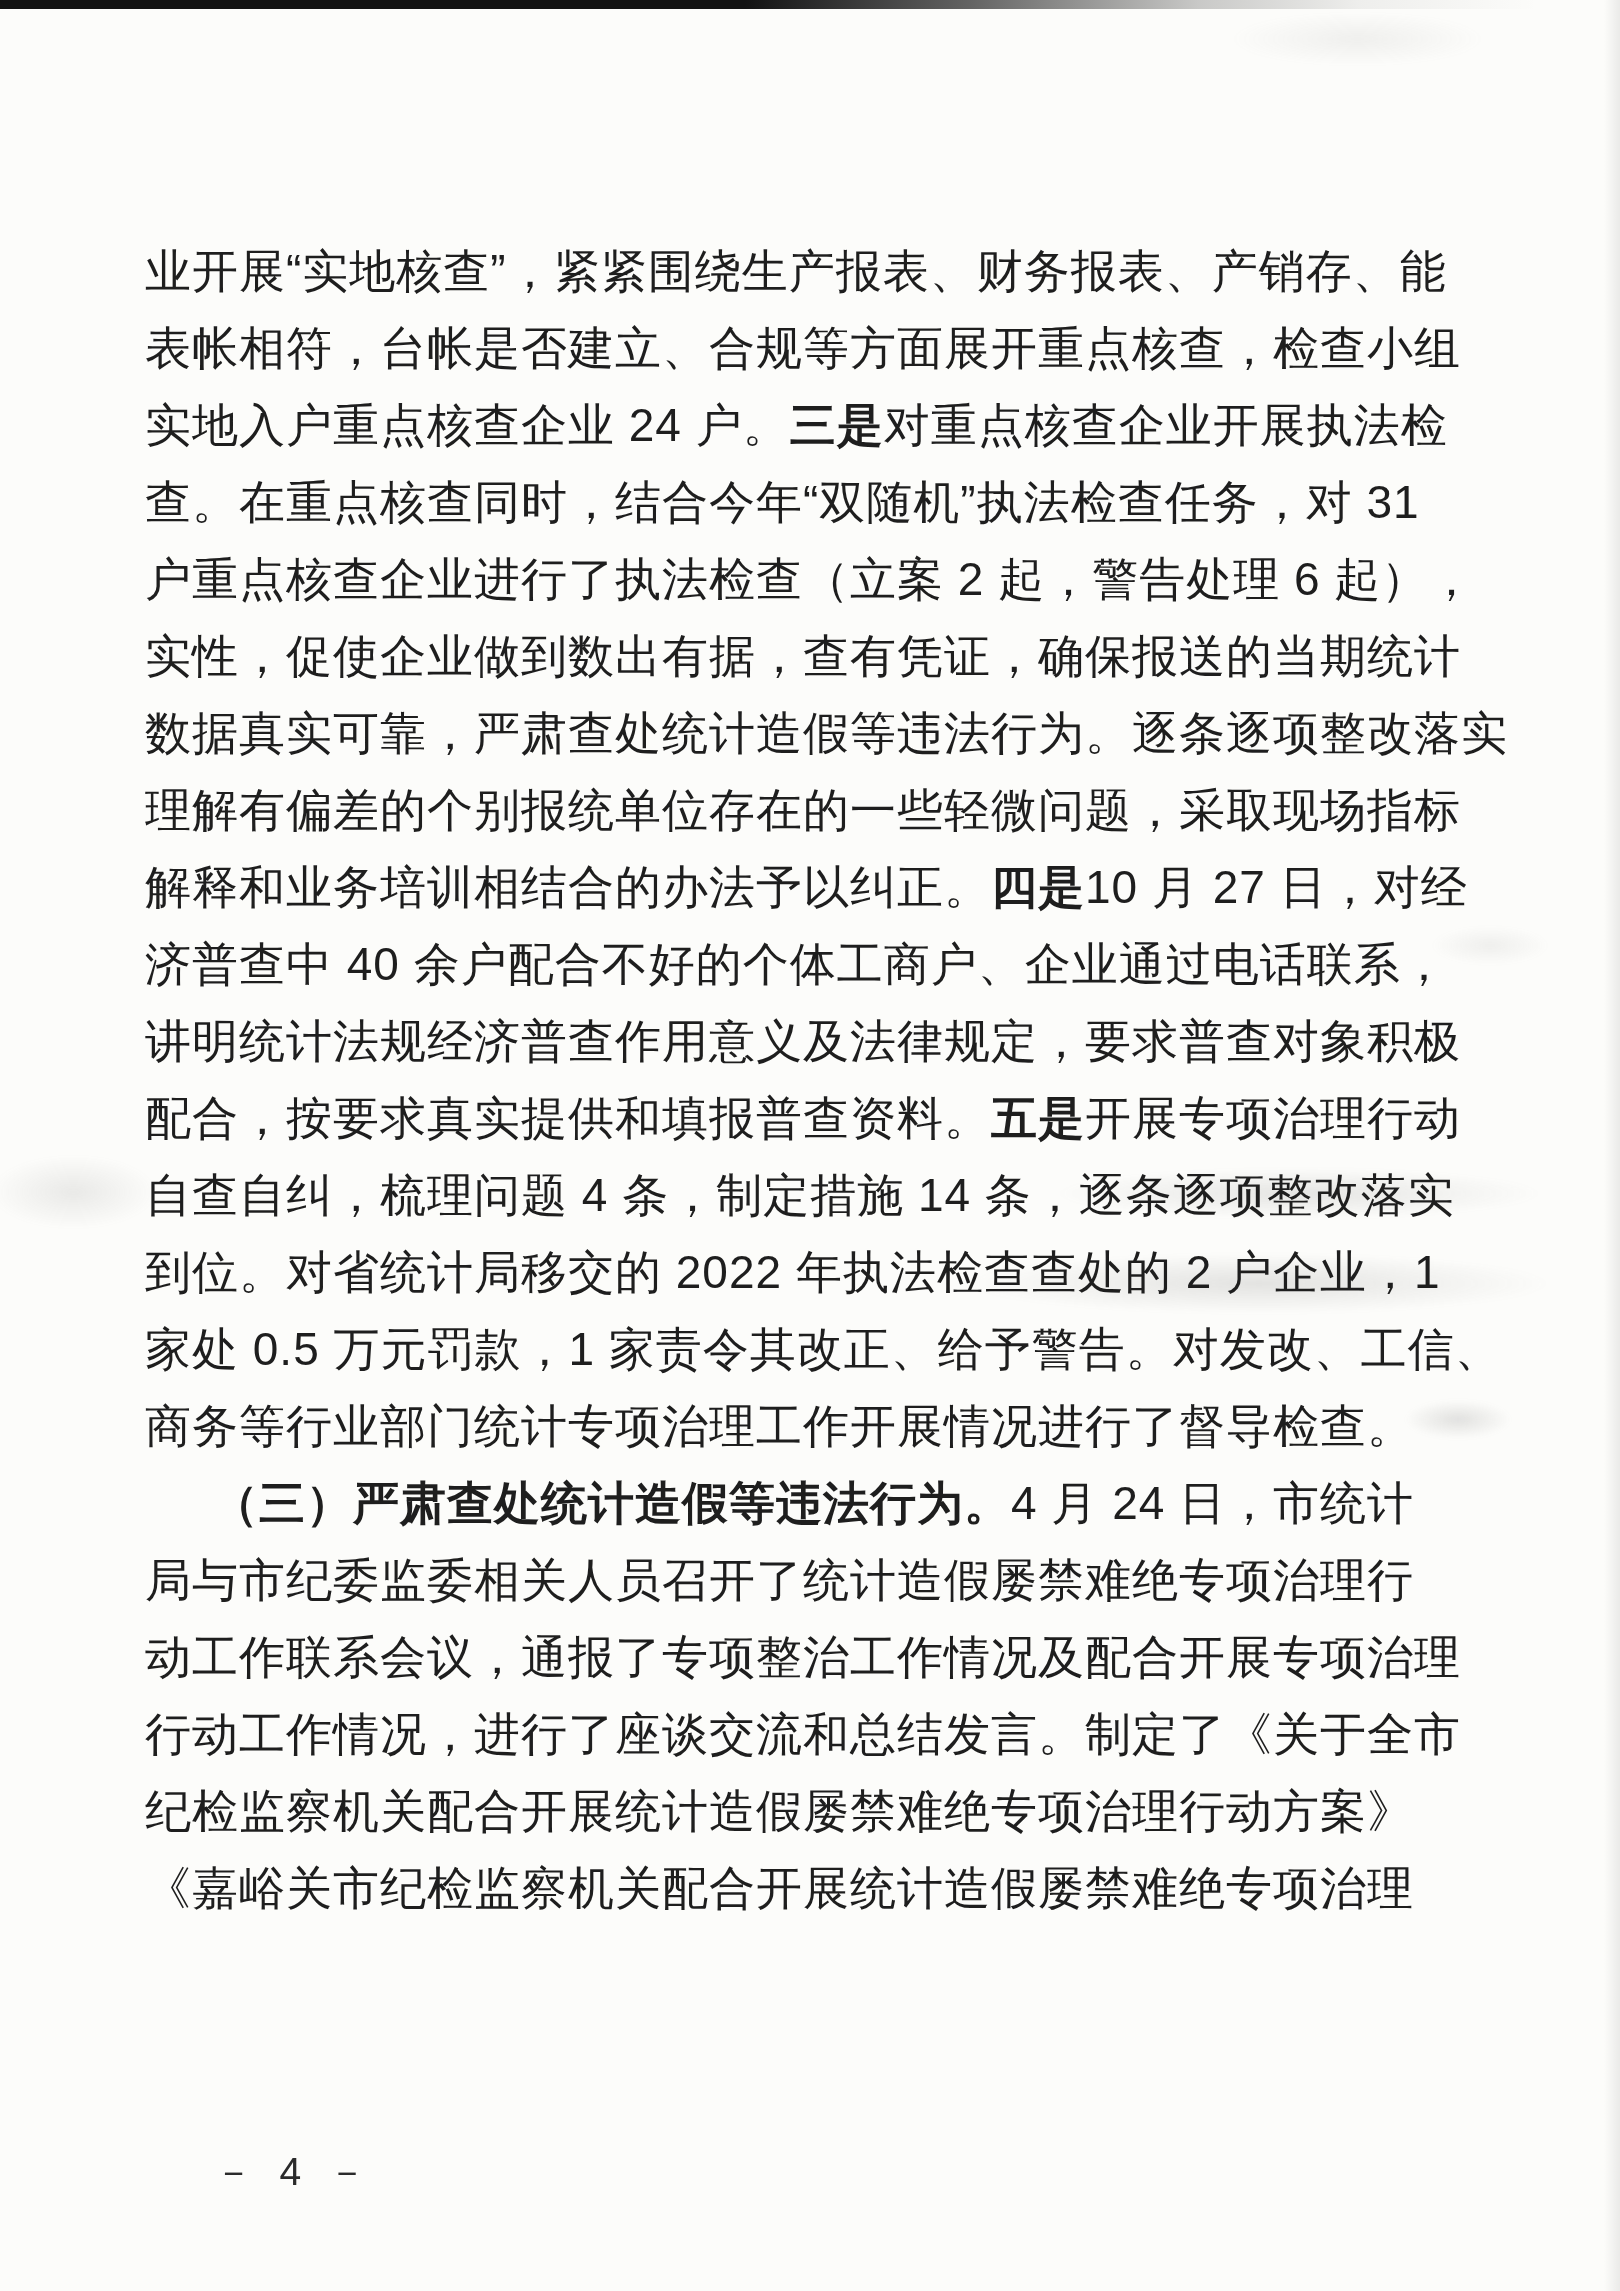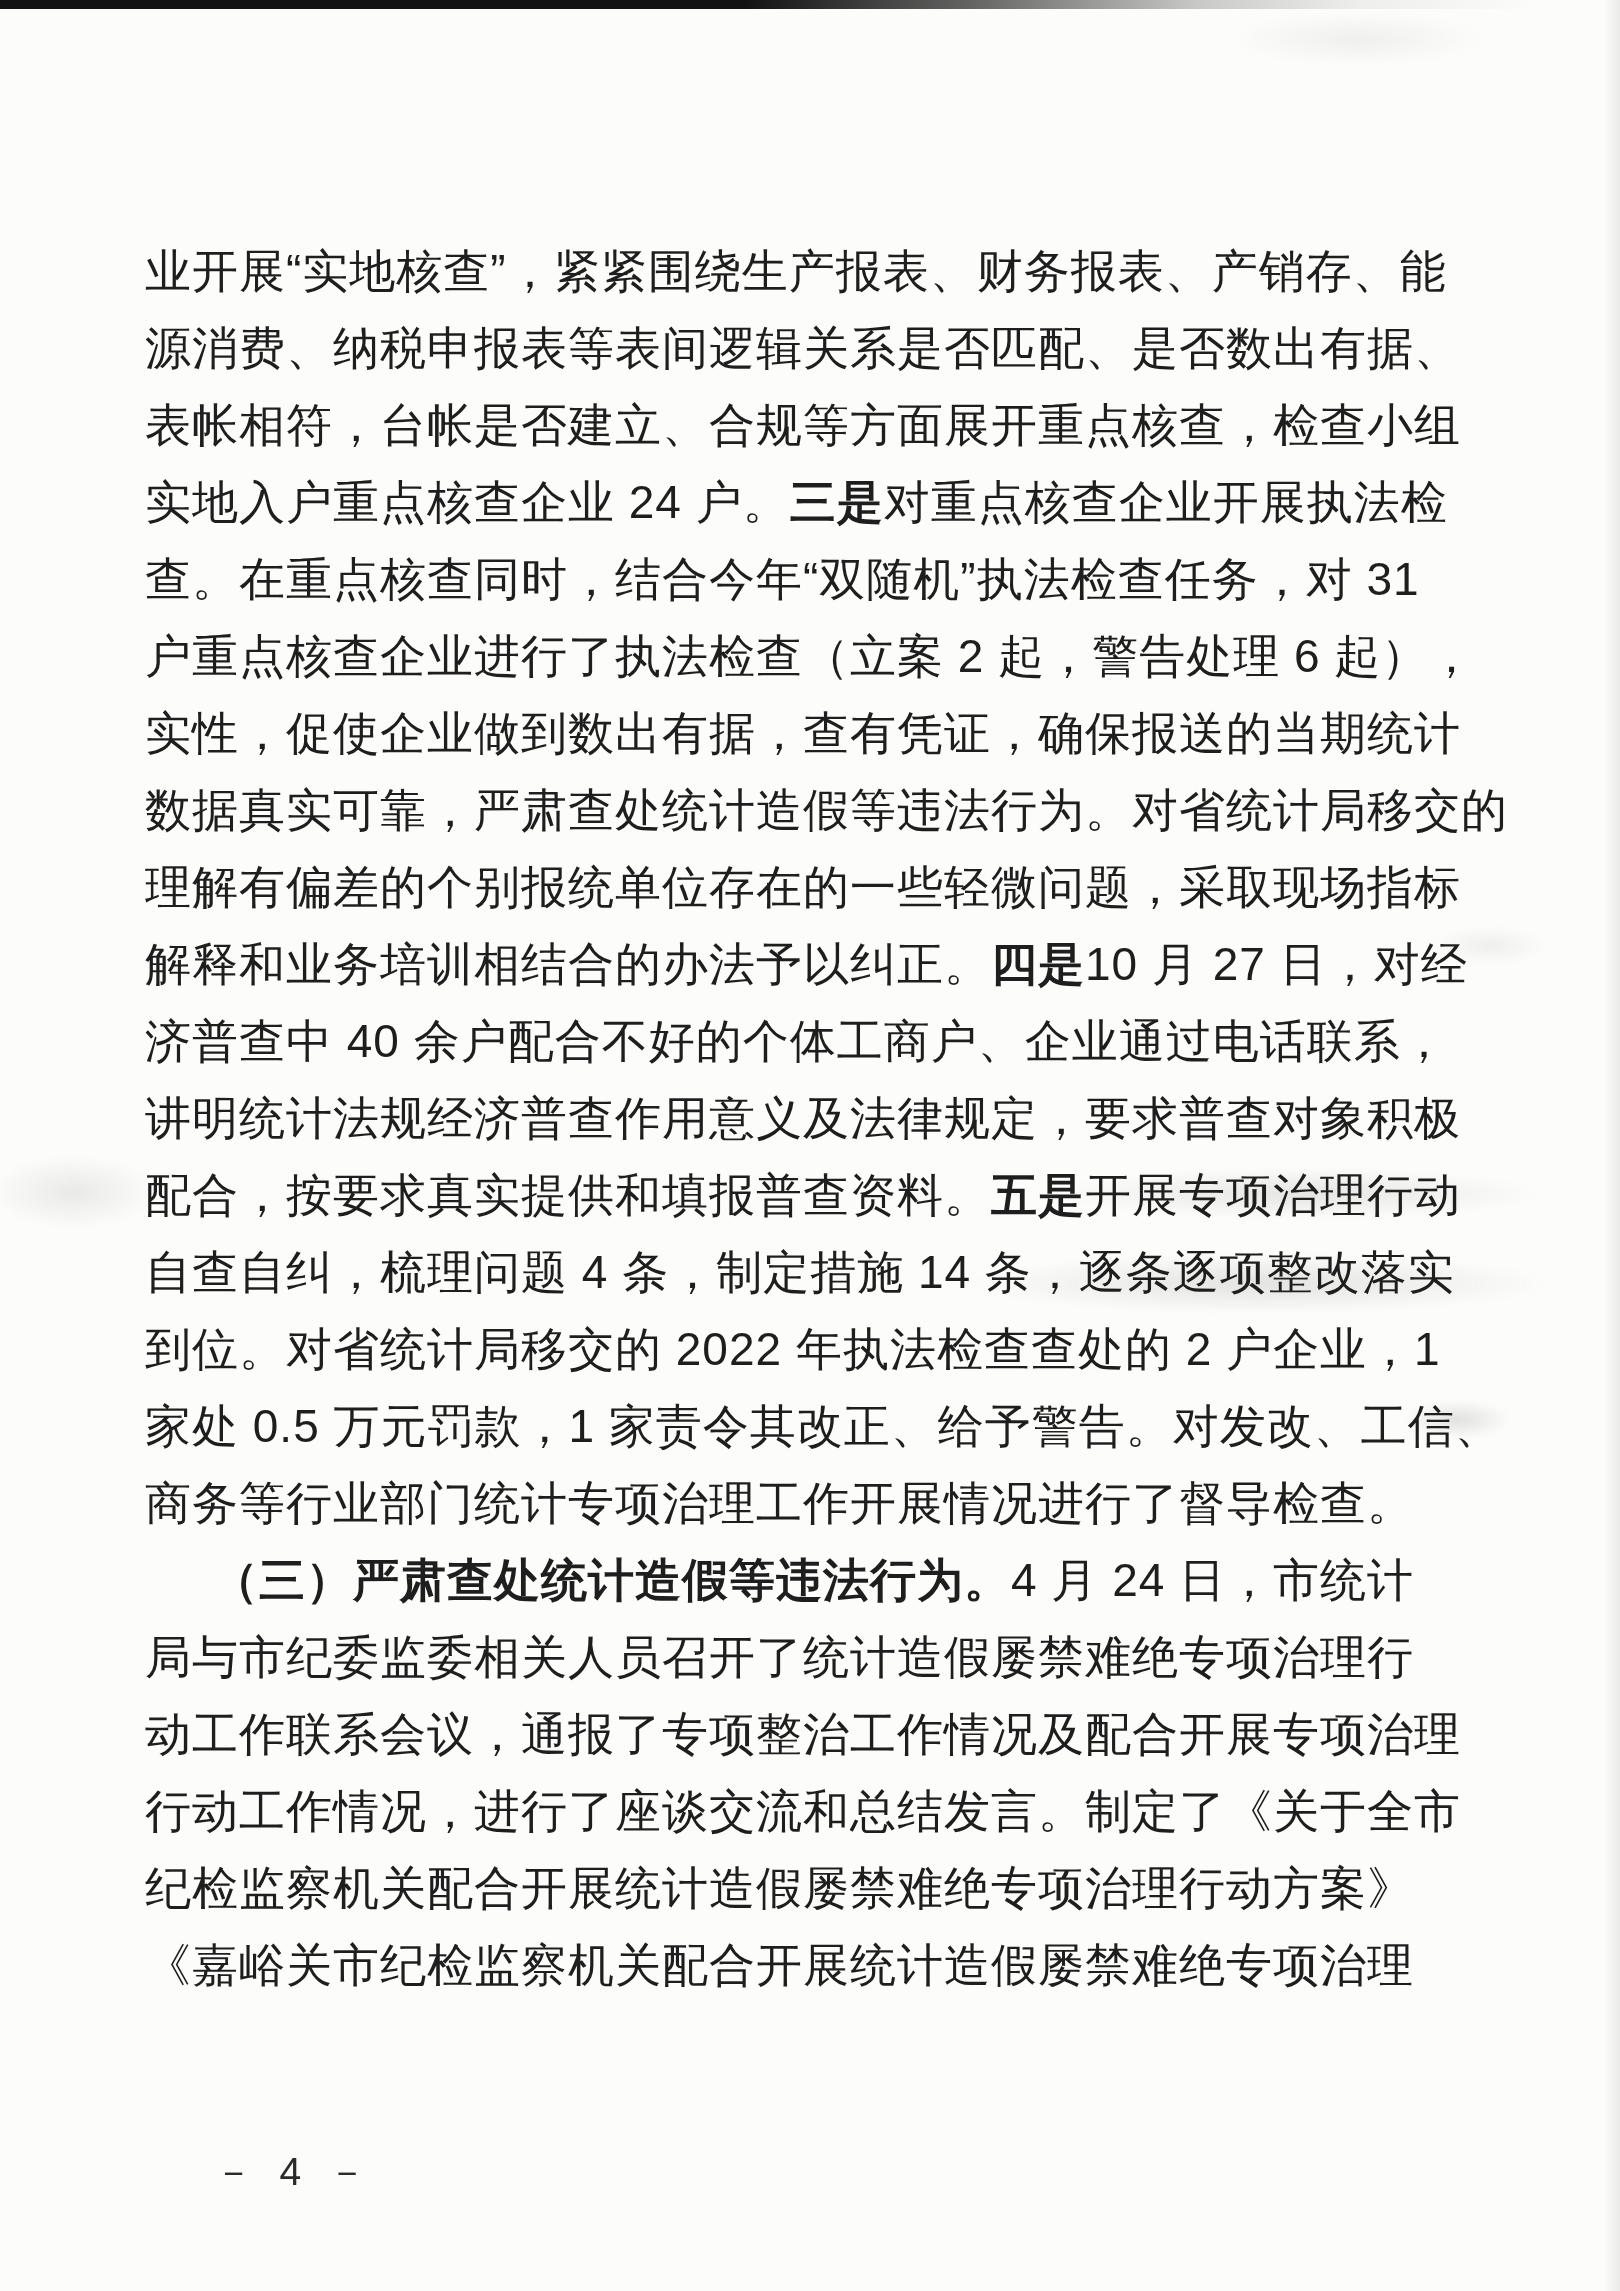--- a/index.html
+++ b/index.html
@@ -62,27 +62,26 @@
 
   <div class="smudge s1"></div>
   <div class="smudge s2"></div>
   <div class="smudge s3"></div>
   <div class="smudge s4"></div>
   <div class="smudge s5"></div>
   <div class="smudge s6"></div>
 
   <div class="text-block">
     <div class="line"><span>业开展“实地核查”，紧紧围绕生产报表、财务报表、产销存、能</span><span class="b"></span><span></span></div>
-    <div class="line"><span>源消费、纳税申报表等表间逻辑关系是否匹配、是否数出有据、</span><span class="b"></span><span></span></div>
     <div class="line"><span>表帐相符，台帐是否建立、合规等方面展开重点核查，检查小组</span><span class="b"></span><span></span></div>
     <div class="line"><span>实地入户重点核查企业 24 户。</span><span class="b">三是</span><span>对重点核查企业开展执法检</span></div>
     <div class="line"><span>查。在重点核查同时，结合今年“双随机”执法检查任务，对 31</span><span class="b"></span><span></span></div>
     <div class="line"><span>户重点核查企业进行了执法检查（立案 2 起，警告处理 6 起），</span><span class="b"></span><span></span></div>
     <div class="line"><span>实性，促使企业做到数出有据，查有凭证，确保报送的当期统计</span><span class="b"></span><span></span></div>
-    <div class="line"><span>数据真实可靠，严肃查处统计造假等违法行为。对省统计局移交的</span><span class="b"></span><span></span></div>
+    <div class="line"><span>数据真实可靠，严肃查处统计造假等违法行为。逐条逐项整改落实</span><span class="b"></span><span></span></div>
     <div class="line"><span>理解有偏差的个别报统单位存在的一些轻微问题，采取现场指标</span><span class="b"></span><span></span></div>
     <div class="line"><span>解释和业务培训相结合的办法予以纠正。</span><span class="b">四是</span><span>10 月 27 日，对经</span></div>
     <div class="line"><span>济普查中 40 余户配合不好的个体工商户、企业通过电话联系，</span><span class="b"></span><span></span></div>
     <div class="line"><span>讲明统计法规经济普查作用意义及法律规定，要求普查对象积极</span><span class="b"></span><span></span></div>
     <div class="line"><span>配合，按要求真实提供和填报普查资料。</span><span class="b">五是</span><span>开展专项治理行动</span></div>
     <div class="line"><span>自查自纠，梳理问题 4 条，制定措施 14 条，逐条逐项整改落实</span><span class="b"></span><span></span></div>
     <div class="line"><span>到位。对省统计局移交的 2022 年执法检查查处的 2 户企业，1</span><span class="b"></span><span></span></div>
     <div class="line"><span>家处 0.5 万元罚款，1 家责令其改正、给予警告。对发改、工信、</span><span class="b"></span><span></span></div>
     <div class="line"><span>商务等行业部门统计专项治理工作开展情况进行了督导检查。</span><span class="b"></span><span></span></div>
     <div class="line indent"><span></span><span class="b">（三）严肃查处统计造假等违法行为。</span><span>4 月 24 日，市统计</span></div>

